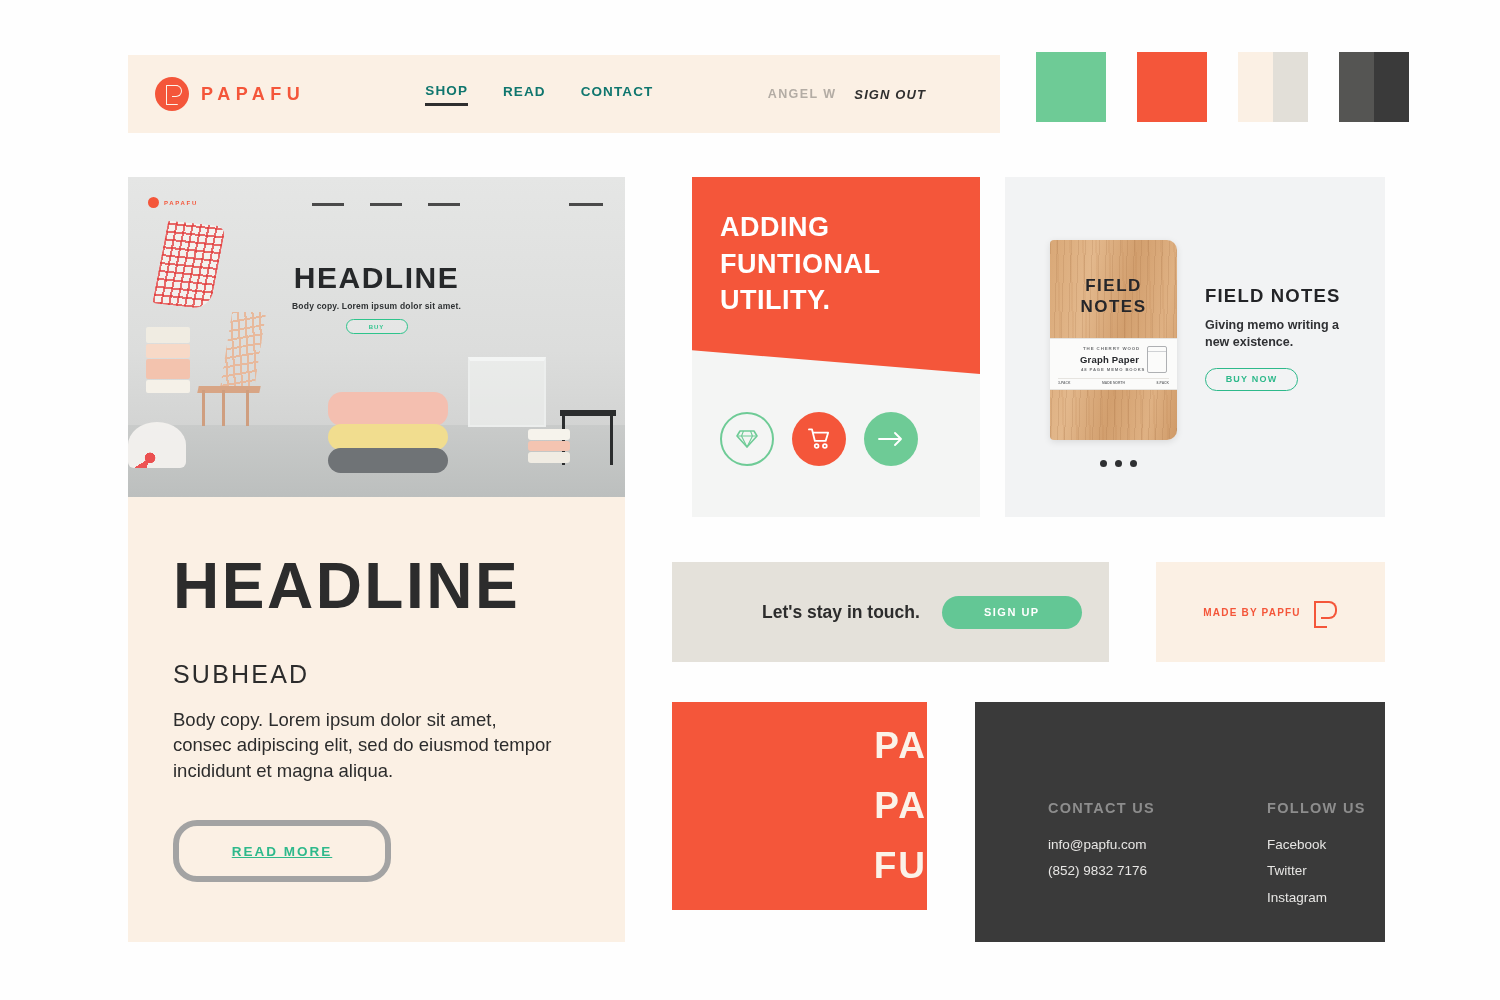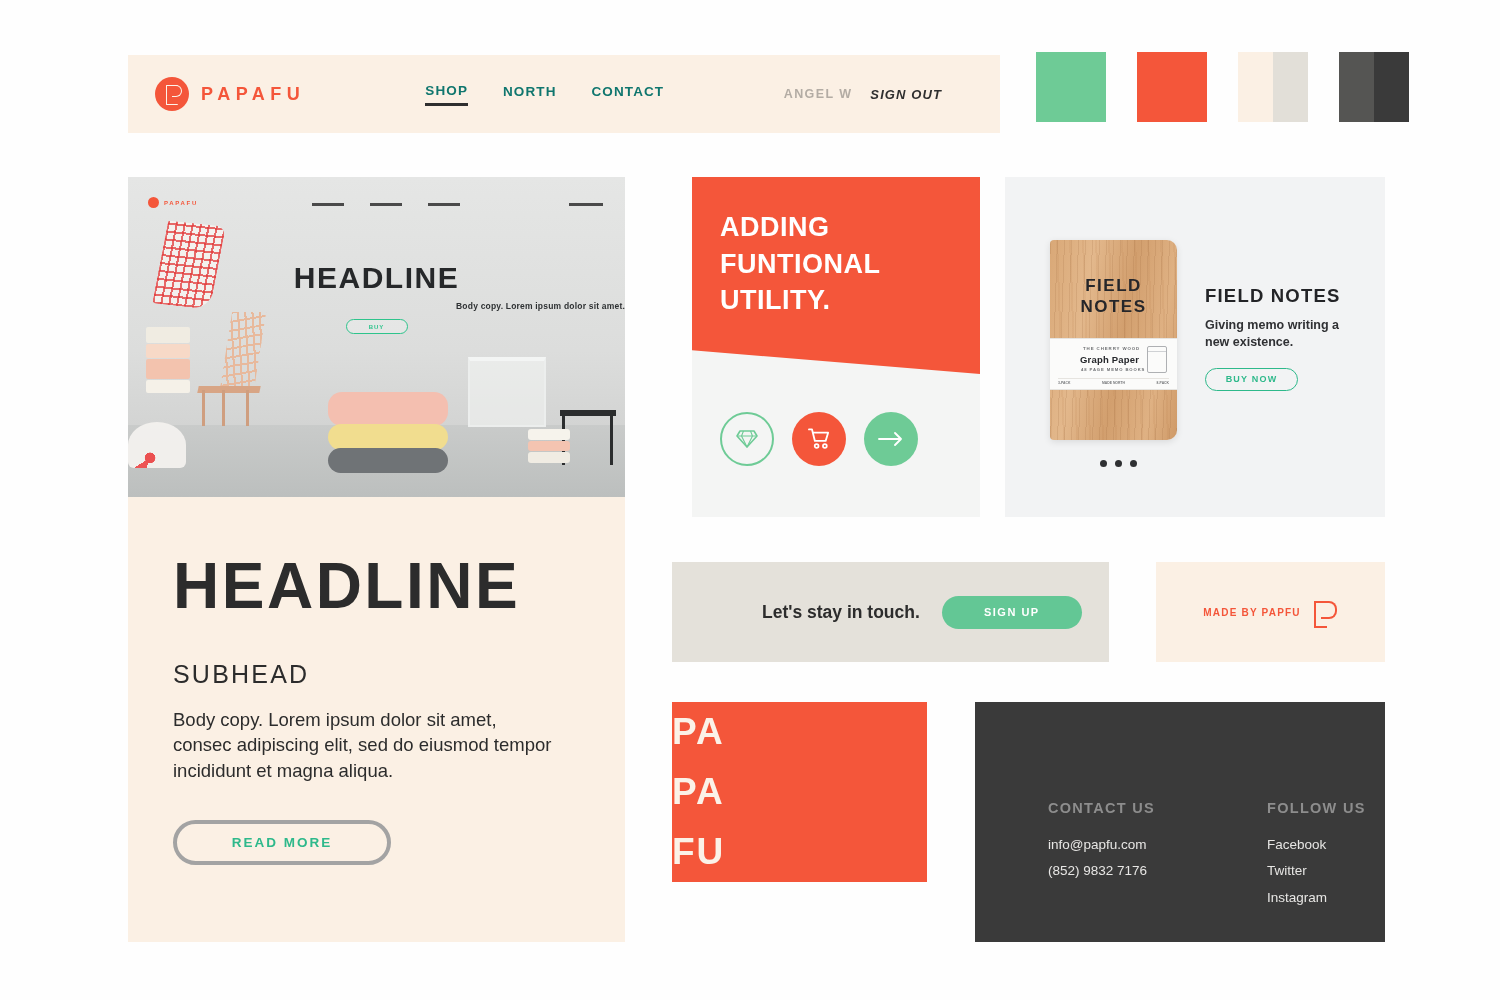--- a/index.html
+++ b/index.html
@@ -78,21 +78,21 @@
     color: #0f766e;
     padding-bottom: 5px;
     cursor: pointer;
   }
   .nav-item.active {
     border-bottom: 3px solid #2f2f2f;
   }
 
   .user-zone {
     margin-left: auto;
-    margin-right: 58px;
+    margin-right: 74px;
     display: flex;
     align-items: center;
     gap: 18px;
   }
   .user-name {
     font-size: 12.5px;
     font-weight: bold;
     letter-spacing: 1.4px;
     color: #b3aca4;
   }
@@ -167,21 +167,21 @@
 
   .mini-headline {
     position: absolute; top: 84px; left: 0; width: 100%;
     text-align: center;
     font-size: 30px; font-weight: bold;
     letter-spacing: 1.5px;
     color: #26282a;
   }
   .mini-sub {
     position: absolute; top: 124px; left: 0; width: 100%;
-    text-align: right;
+    text-align: center;
     font-size: 8.5px; font-weight: bold;
     letter-spacing: .2px;
     color: #2e3133;
   }
   .mini-buy {
     position: absolute; top: 142px; left: 50%;
     transform: translateX(-50%);
     width: 62px; height: 15px;
     border: 1.3px solid #2ec48c;
     border-radius: 8px;
@@ -279,28 +279,29 @@
   }
   .hero-body {
     margin-top: 18px;
     width: 385px;
     font-size: 18.5px;
     line-height: 1.37;
     color: #2c2c2c;
   }
   .read-more {
     margin-top: 37px;
-    width: 218px; height: 45px;
-    border: 4px solid #a3a3a3;
+    width: 218px; height: 62px;
+    border: 6px solid #a3a3a3;
     border-radius: 24px;
     color: #2eb98b;
     font-size: 13.5px; font-weight: bold; letter-spacing: 2px;
     display: flex; align-items: center; justify-content: center;
     cursor: pointer;
     background: transparent;
+    text-decoration: underline;
   }
 
   
   .utility-panel {
     position: absolute;
     left: 692px; top: 177px;
     width: 288px; height: 340px;
     background: #f4f5f4;
     overflow: hidden;
   }
@@ -474,25 +475,25 @@
     width: 14px; height: 14px;
     border: 2.4px solid #f4563a;
     border-left: none;
     border-radius: 0 8px 8px 0;
   }
 
   
   .logo-square {
     position: absolute;
     left: 672px; top: 702px;
-    width: 255px; height: 180px;
+    width: 255px; height: 208px;
     background: #f4563a;
     display: flex;
     flex-direction: column;
-    align-items: flex-start;
+    align-items: flex-end;
     justify-content: center;
   }
   .logo-square div {
     color: #fbf2e8;
     font-size: 37px;
     font-weight: bold;
     letter-spacing: 2px;
     line-height: 1.62;
   }
 
@@ -527,21 +528,21 @@
 <div class="canvas">
 
   <div class="site-header">
     <div class="brand">
       <div class="brand-mark"></div>
       <div class="brand-name">PAPAFU</div>
     </div>
 
     <nav class="main-nav">
       <div class="nav-item active">SHOP</div>
-      <div class="nav-item">NORTH</div>
+      <div class="nav-item">READ</div>
       <div class="nav-item">CONTACT</div>
     </nav>
 
     <div class="user-zone">
       <div class="user-name">ANGEL W</div>
       <div class="sign-out">SIGN OUT</div>
     </div>
   </div>
 
   <div class="palette">

